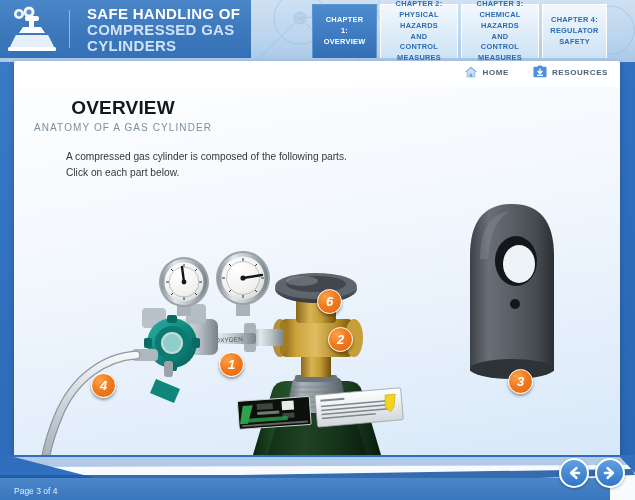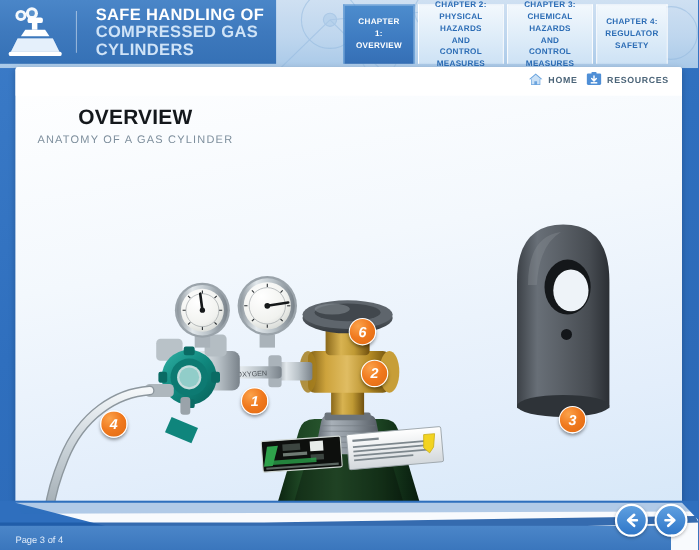--- a/index.html
+++ b/index.html
@@ -80,21 +80,21 @@
     border-radius:3px 3px 0 0;
     overflow:hidden;
     box-shadow:0 2px 6px rgba(0,0,0,.22);
   }
   .card-topbar{
     position:absolute; top:0; left:0; right:0; height:26px;
     background:#ffffff;
   }
   .util{
     position:absolute; top:4px; right:12px;
-    display:flex; align-items:center; gap:8px;
+    display:flex; align-items:center; gap:24px;
     font-size:8px; color:#4b6478; letter-spacing:.6px; font-weight:bold;
   }
   .util-item{ display:flex; align-items:center; gap:5px; cursor:pointer;}
   .util-ico{ width:14px; height:14px; display:block;}
 
   .page-head{ position:absolute; left:20px; top:36px;text-align:center; }
   .h1{
     font-size:19px; font-weight:bold; color:#14181c; letter-spacing:.2px;
   }
   .h2{
@@ -240,20 +240,21 @@
         </svg>
         <span>RESOURCES</span>
       </div>
     </div>
 
     <div class="page-head">
       <div class="h1">OVERVIEW</div>
       <div class="h2">ANATOMY OF A GAS CYLINDER</div>
     </div>
 
+    <div class="body-copy">A compressed gas cylinder is composed of the following parts. Click on each part below.</div>
 
     <div class="stage">
       <svg width="606" height="414" viewBox="0 0 606 414">
         <defs>
           <linearGradient id="gCyl" x1="0" y1="0" x2="1" y2="0">
             <stop offset="0%" stop-color="#071b0b"></stop>
             <stop offset="18%" stop-color="#1d4523"></stop>
             <stop offset="42%" stop-color="#2c5c32"></stop>
             <stop offset="70%" stop-color="#1b4221"></stop>
             <stop offset="100%" stop-color="#04150a"></stop>

